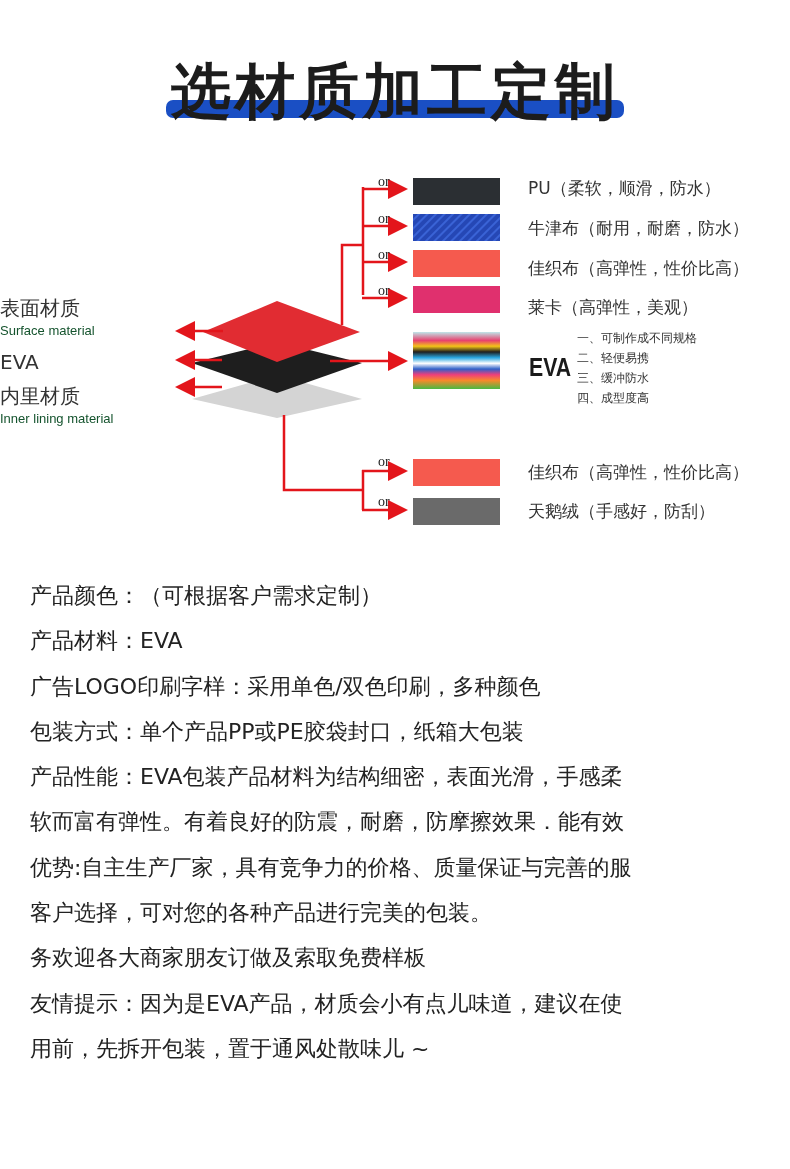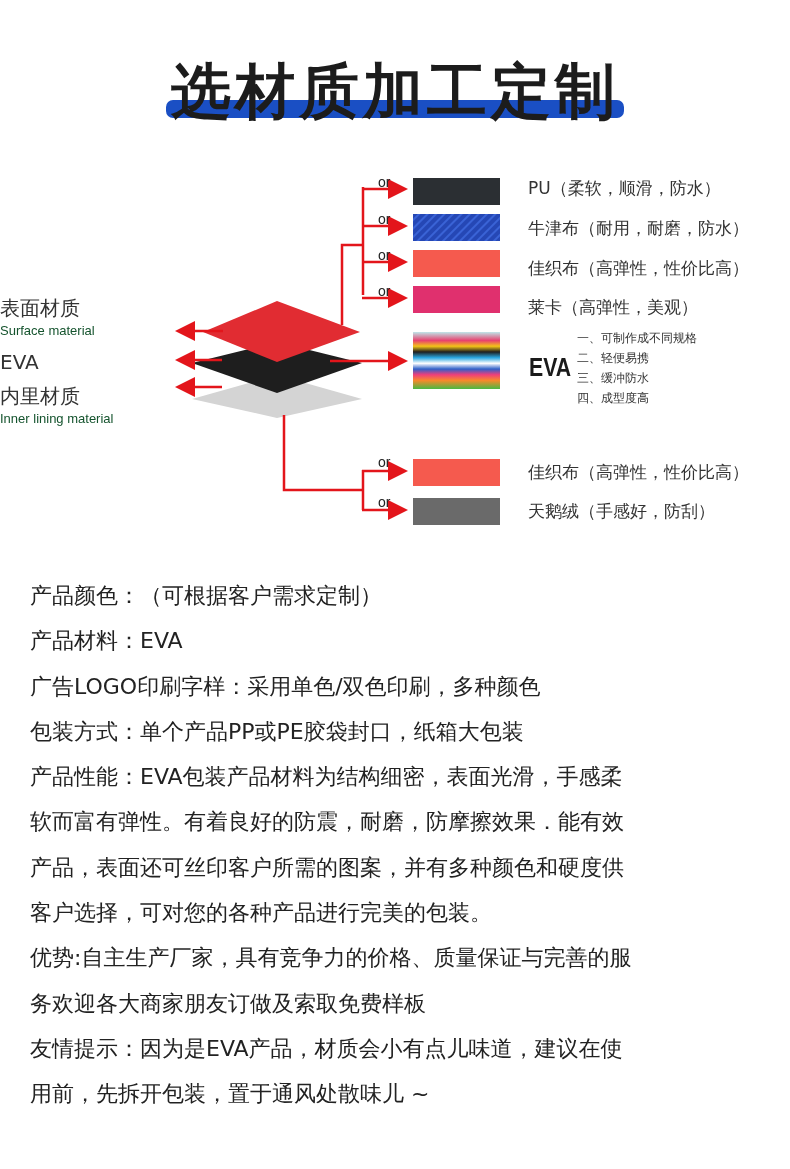--- a/index.html
+++ b/index.html
@@ -5,21 +5,21 @@
   html, body { margin:0; padding:0; background:#ffffff; }
   body { width:790px; height:1169px; position:relative; overflow:hidden;
          font-family:"DejaVu Sans","Liberation Sans",sans-serif; color:#222; }
   .title-wrap { position:absolute; left:0; top:52px; width:790px; height:80px; }
   .title-bar { position:absolute; left:166px; top:48px; width:458px; height:18px;
                background:#1a4fc4; border-radius:7px; }
   .title-text { position:absolute; left:0; width:790px; top:2px; text-align:center;
                 font-size:60px; font-weight:bold; letter-spacing:4px; color:#1c1c1c;
                 line-height:74px; }
   .diagram { position:absolute; left:0; top:165px; width:790px; height:380px; }
-  .or { position:absolute; font-size:14px; color:#222; font-family:Liberation Sans, sans-serif; }
+  .or { position:absolute; font-size:14px; color:#222; font-family:Liberation Serif, serif; }
   .mat-label { position:absolute; font-size:17px; color:#333; white-space:nowrap;text-align:right; }
   .left-label-cn { position:absolute; font-size:20px; color:#333; width:170px; left:0; }
   .left-label-en { position:absolute; font-size:13px; color:#14532d; text-align:left; width:170px; left:0;
                    font-family:"Liberation Sans",sans-serif; }
   .eva-big { position:absolute; left:529px; top:188px; font-size:25px; font-weight:bold;
              color:#1a1a1a; font-family:"Liberation Sans",sans-serif; transform:scaleX(0.85); transform-origin:left; }
   .eva-feat { position:absolute; left:577px; font-size:12px; color:#333; white-space:nowrap; }
   .body-text { position:absolute; left:30px; top:573px; width:740px; font-size:22px;
                line-height:45.3px; color:#222; }
   .body-text p { margin:0; }
@@ -115,19 +115,18 @@
   <div class="mat-label" style="left:528px;top:335px">天鹅绒（手感好，防刮）</div>
 </div>
 
 <div class="body-text">
   <p>产品颜色：（可根据客户需求定制）</p>
   <p>产品材料：EVA</p>
   <p>广告LOGO印刷字样：采用单色/双色印刷，多种颜色</p>
   <p>包装方式：单个产品PP或PE胶袋封口，纸箱大包装</p>
   <p>产品性能：EVA包装产品材料为结构细密，表面光滑，手感柔</p>
   <p>软而富有弹性。有着良好的防震，耐磨，防摩擦效果．能有效</p>
-  <p>产品，表面还可丝印客户所需的图案，并有多种颜色和硬度供</p>
+  <p>优势:自主生产厂家，具有竞争力的价格、质量保证与完善的服</p>
   <p>客户选择，可对您的各种产品进行完美的包装。</p>
-  <p>优势:自主生产厂家，具有竞争力的价格、质量保证与完善的服</p>
   <p>务欢迎各大商家朋友订做及索取免费样板</p>
   <p>友情提示：因为是EVA产品，材质会小有点儿味道，建议在使</p>
   <p>用前，先拆开包装，置于通风处散味儿 ~</p>
 </div>
 
 </body></html>

